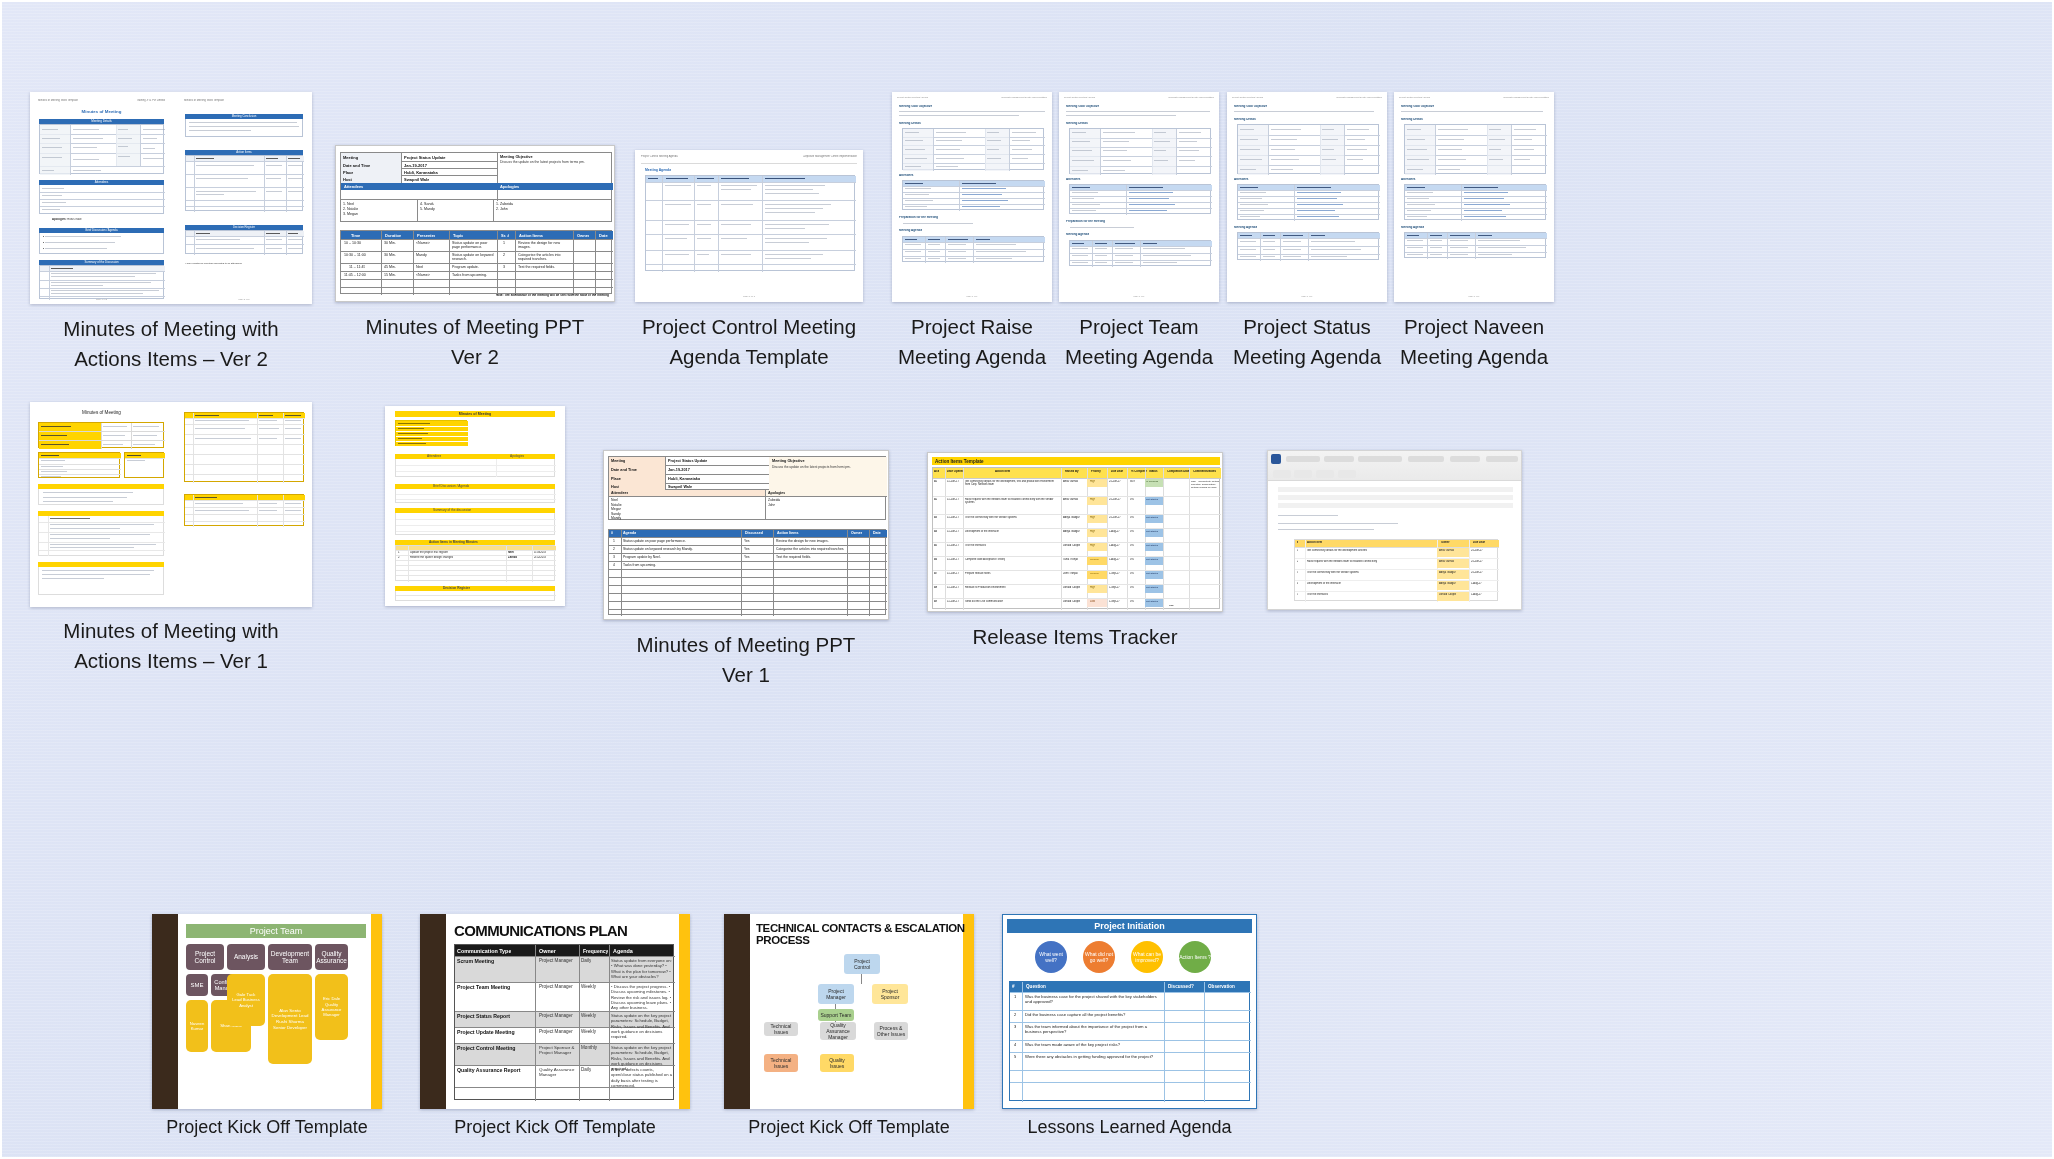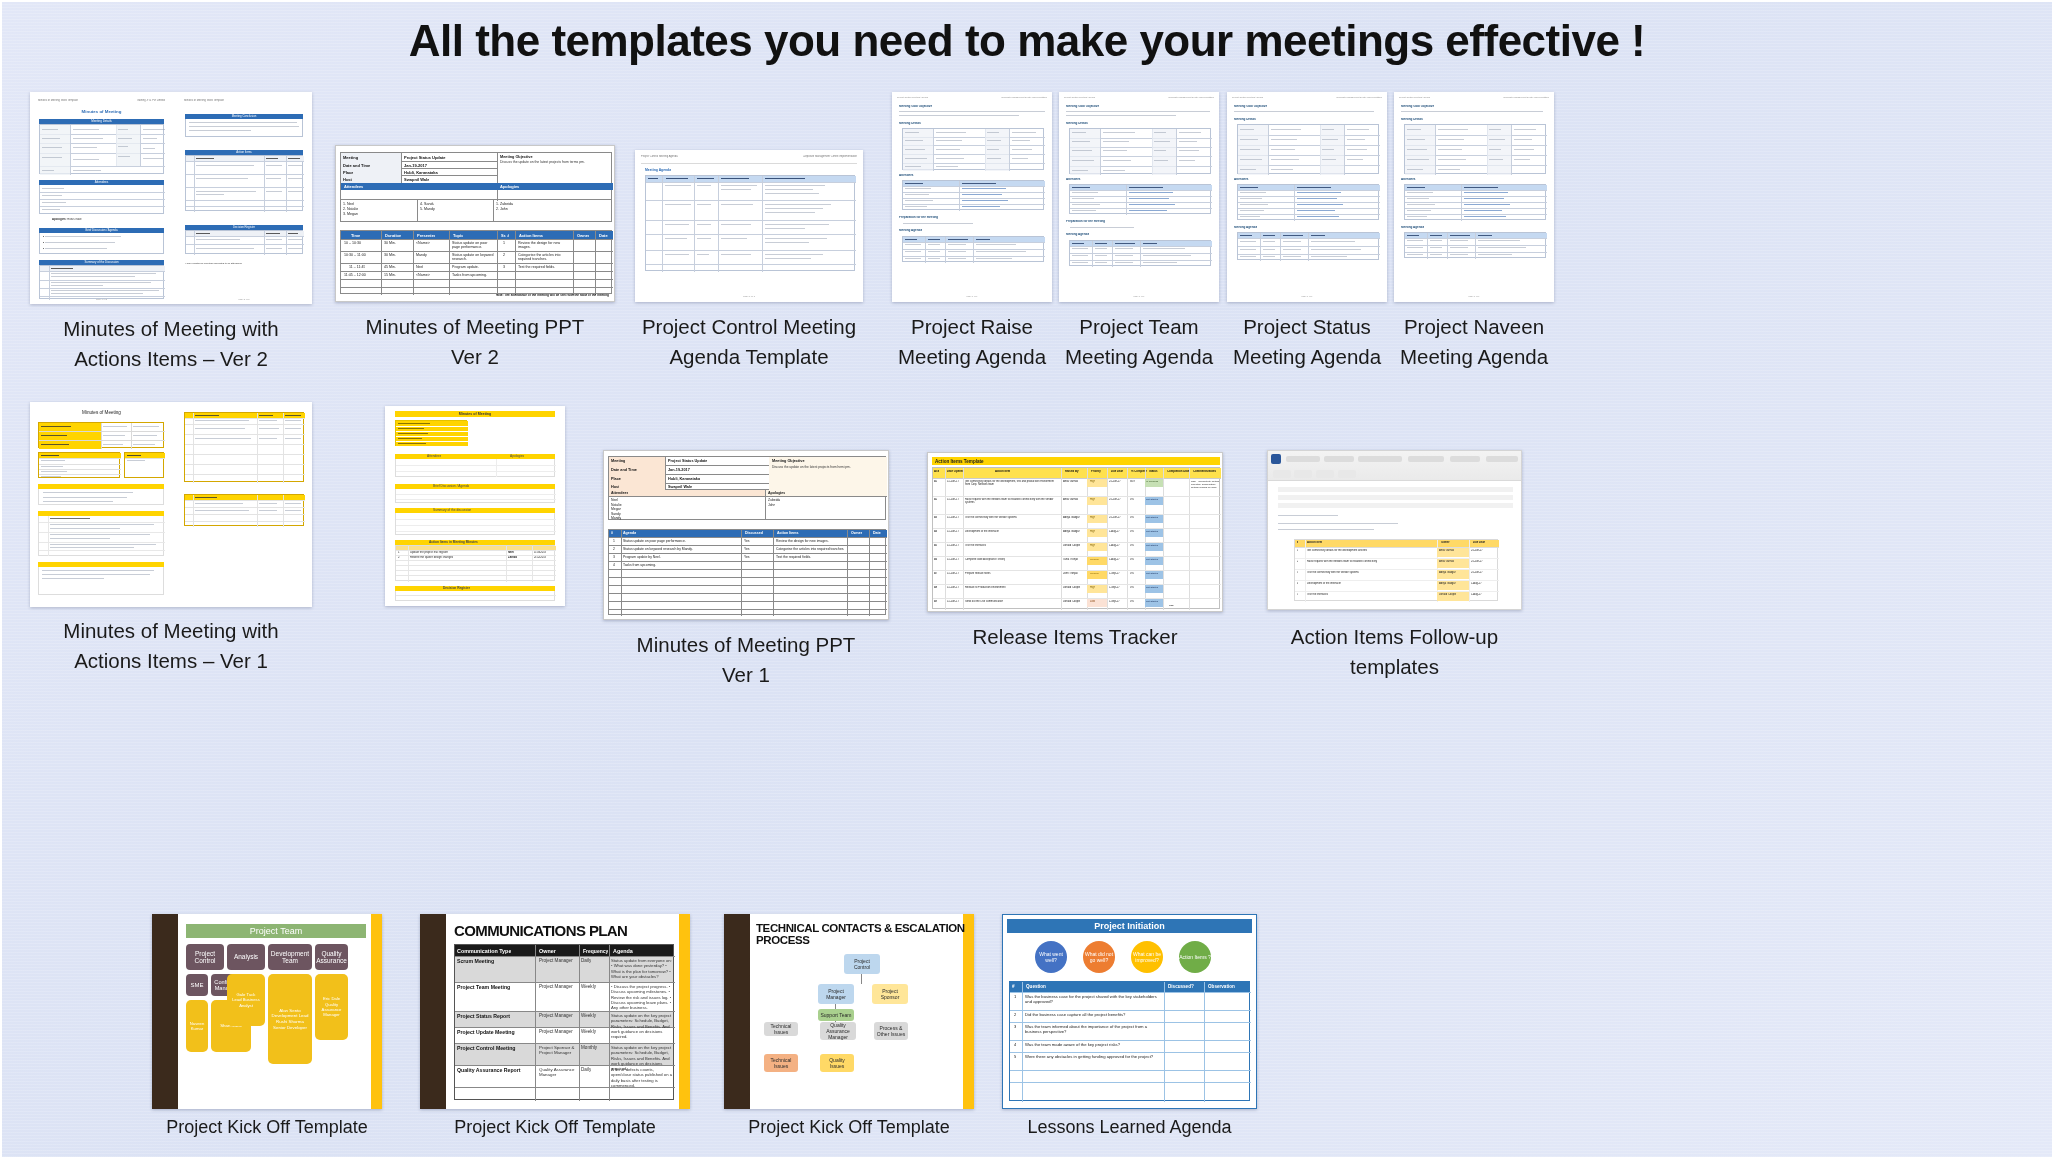--- a/index.html
+++ b/index.html
@@ -93,21 +93,20 @@
   .xlwin { position:absolute; inset:0; background:#fff; border:1px solid #d4d4d4; }
   .xlribbon { position:absolute; left:0; right:0; top:0; height:30px;
               background:linear-gradient(#f3f3f3,#eaeaea); border-bottom:1px solid #d9d9d9; }
   .xltab { position:absolute; top:4px; font-size:4.5px; color:#444; }
 </style>
 </head>
 <body>
 
 <div id="slide">
 
-  <div id="title">All the templates you need to make your meetings effective !</div>
 
   <div class="cell" style="left:28px; top:90px; width:282px;">
     <div class="thumb" style="width:282px; height:212px;">
 
       <div class="pg" style="left:0;top:0;width:143px;height:212px;background:#fff;">
         <div class="txt" style="left:8px;top:7px;font-size:2.6px;color:#777;">Minutes of Meeting Word Template</div>
         <div class="txt" style="right:8px;top:7px;font-size:2.6px;color:#777;">Training XYZ Pvt Limited</div>
         <div class="txt" style="left:0;top:17px;width:143px;text-align:center;font-size:4.4px;color:#2d6cb5;font-weight:700;">Minutes of Meeting</div>
 
         <div class="bluebar" style="position:absolute;left:9px;top:27px;width:125px;height:5px;font-size:3px;text-align:center;line-height:5px;">Meeting Details</div>
@@ -1239,24 +1238,20 @@
         <div class="txt" style="left:12px;top:42px;font-size:2.6px;color:#222;">Development of the interfaces</div>
         <div class="blk" style="left:142px;top:41px;width:32px;height:9px;background:#ffe599;"></div>
         <div class="txt" style="left:144px;top:42px;font-size:2.6px;color:#222;">Aditya Gadgar</div>
         <div class="txt" style="left:176px;top:42px;font-size:2.6px;color:#222;">1-Aug-17</div>
         <div class="txt" style="left:2px;top:53px;font-size:2.6px;color:#222;">5</div>
         <div class="txt" style="left:12px;top:53px;font-size:2.6px;color:#222;">Test the interfaces</div>
         <div class="blk" style="left:142px;top:52px;width:32px;height:9px;background:#ffe599;"></div>
         <div class="txt" style="left:144px;top:53px;font-size:2.6px;color:#222;">Donald Cooper</div>
         <div class="txt" style="left:176px;top:53px;font-size:2.6px;color:#222;">1-Aug-17</div>
       </div>
-    </div>
-    <div class="cap" style="top:172px;">
-      <div>Action Items Follow-up</div>
-      <div>templates</div>
     </div>
   </div>
 
   <div class="cell" style="left:150px; top:912px; width:230px;">
     <div class="thumb orgwrap" style="position:relative;width:230px;height:195px;">
       <div class="torn"></div>
       <div class="ylstrip"></div>
       <div class="greenbar" style="left:34px;top:10px;right:16px;height:14px;">Project Team</div>
       <div class="rolebox" style="left:34px;top:30px;width:38px;height:26px;">Project Control</div>
       <div class="rolebox" style="left:75px;top:30px;width:38px;height:26px;">Analysis</div>

